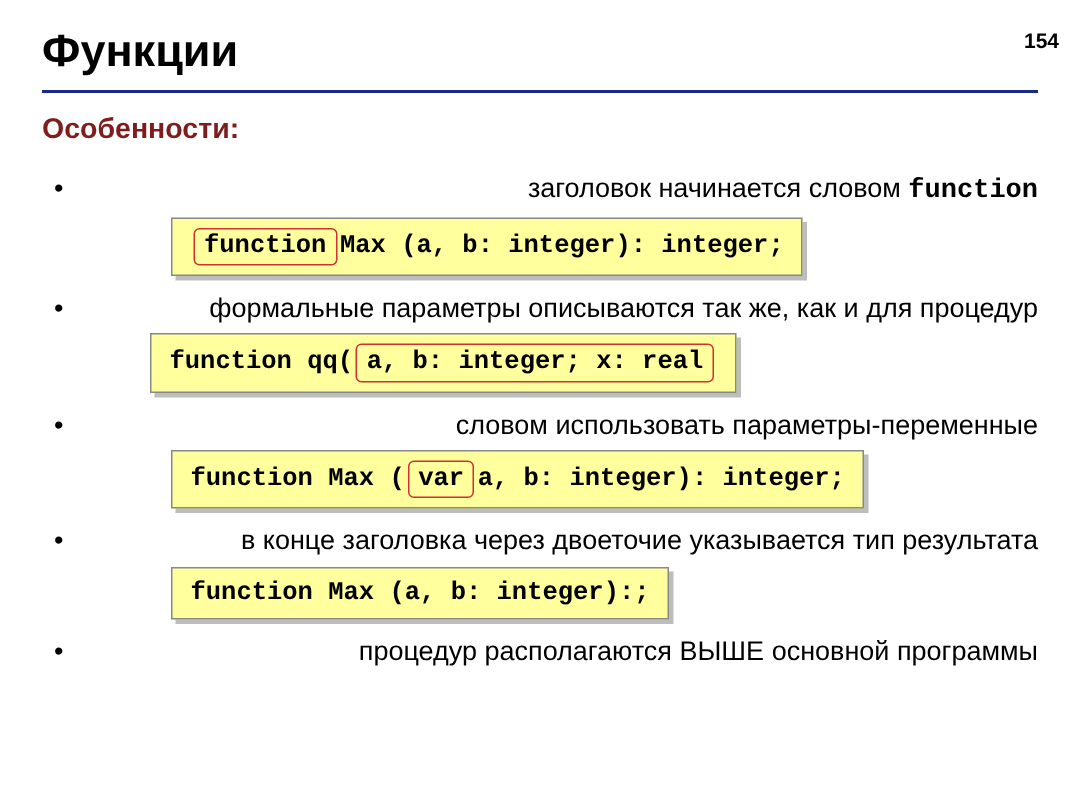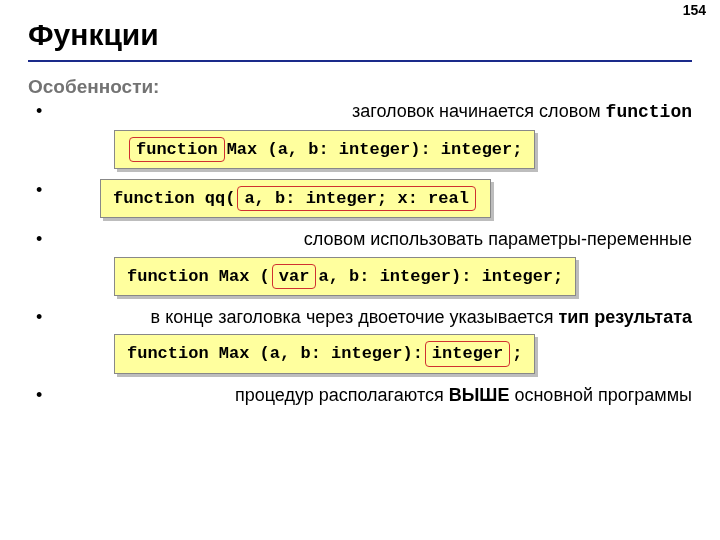--- a/index.html
+++ b/index.html
@@ -7,40 +7,40 @@
     width: 720px;
     height: 540px;
     background: #fff;
     font-family: Arial, Helvetica, sans-serif;
     color: #000;
     position: relative;
     padding: 18px 28px 10px 28px;
   }
   .page-num {
     position: absolute;
-    top: 2px;
+    top: 19px;
     right: 14px;
     font-size: 14px;
     font-weight: bold;
   }
   h1 {
     font-size: 30px;
     font-weight: bold;
     margin-bottom: 8px;
   }
   .hr {
     height: 2px;
     background: #1a2a8a;
     margin-bottom: 14px;
   }
   .subhead {
-    color: #737373;
+    color: #7f1d1d;
     font-size: 19px;
     font-weight: bold;
-    margin-bottom: 2px;
+    margin-bottom: 16px;
   }
   ul.bullets { list-style: none; text-align: right; }
   ul.bullets > li {
     position: relative;
     padding-left: 26px;
     font-size: 18px;
     line-height: 1.25;
     margin-bottom: 6px;
   }
   ul.bullets > li::before {
@@ -69,21 +69,21 @@
     gap: 0;
   }
   .hl {
     display: inline-block;
     border: 1.5px solid #d03030;
     border-radius: 4px;
     background: #ffff9e;
     padding: 1px 6px;
     margin: 0 2px;
   }
-  .b { font-weight: bold; }
+  .b { font-weight: normal; }
 </style>
 </head>
 <body>
 
 <div class="page-num">154</div>
 
 <h1>Функции</h1>
 <div class="hr"></div>
 
 <div class="subhead">Особенности:</div>
@@ -94,20 +94,21 @@
     <span>заголовок начинается словом </span><span class="kw">function</span>
     <div class="codebox-wrap">
       <div class="codebox">
         <span class="hl">function</span>
           <span> Max (a, b: integer): integer;</span>
       </div>
     </div>
   </li>
 
   <li>
+    <span>формальные параметры описываются так же, как и для процедур</span>
     <div class="codebox-wrap" style="margin-left:46px">
       <div class="codebox">
         <span>function qq(</span>
           <span class="hl"> a, b: integer; x: real </span>
       </div>
     </div>
   </li>
 
   <li>
     <span>словом использовать параметры-переменные</span>
@@ -118,21 +119,20 @@
           <span>a, b: integer): integer;</span>
       </div>
     </div>
   </li>
 
   <li>
     <span>в конце заголовка через двоеточие указывается </span><span class="b">тип результата</span>
     <div class="codebox-wrap">
       <div class="codebox">
         <span>function Max (a, b: integer):</span>
-          <span class="hl"> integer </span>
           <span>;</span>
       </div>
     </div>
   </li>
 
   <li>
     <span>процедур располагаются </span><span class="b">ВЫШЕ</span><span> основной программы</span>
   </li>
 
 </ul>

